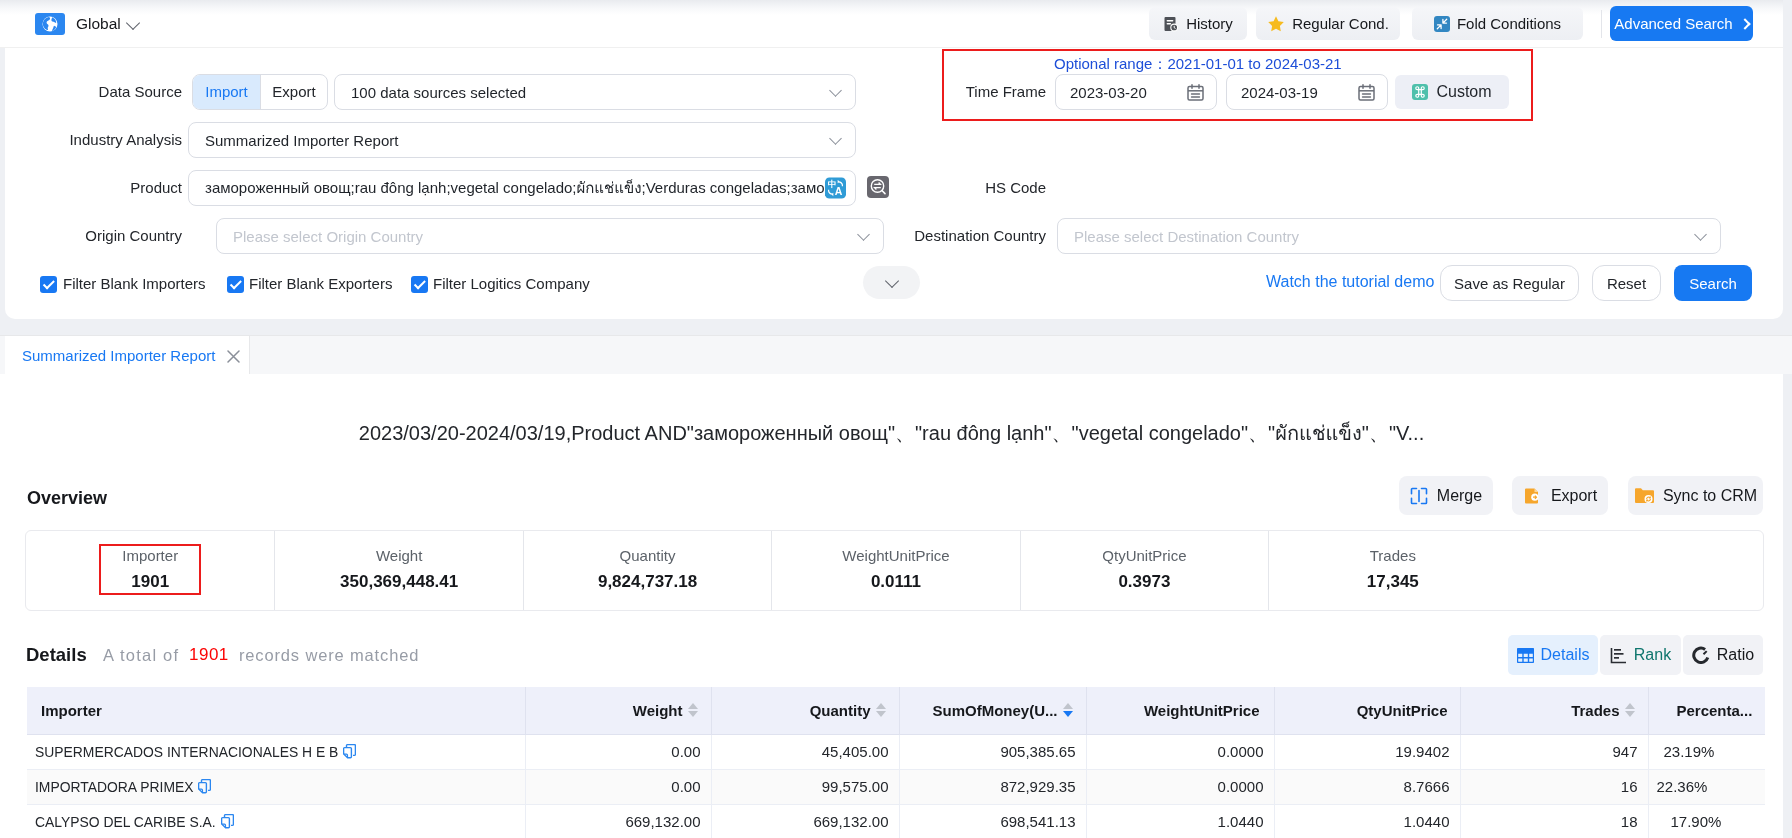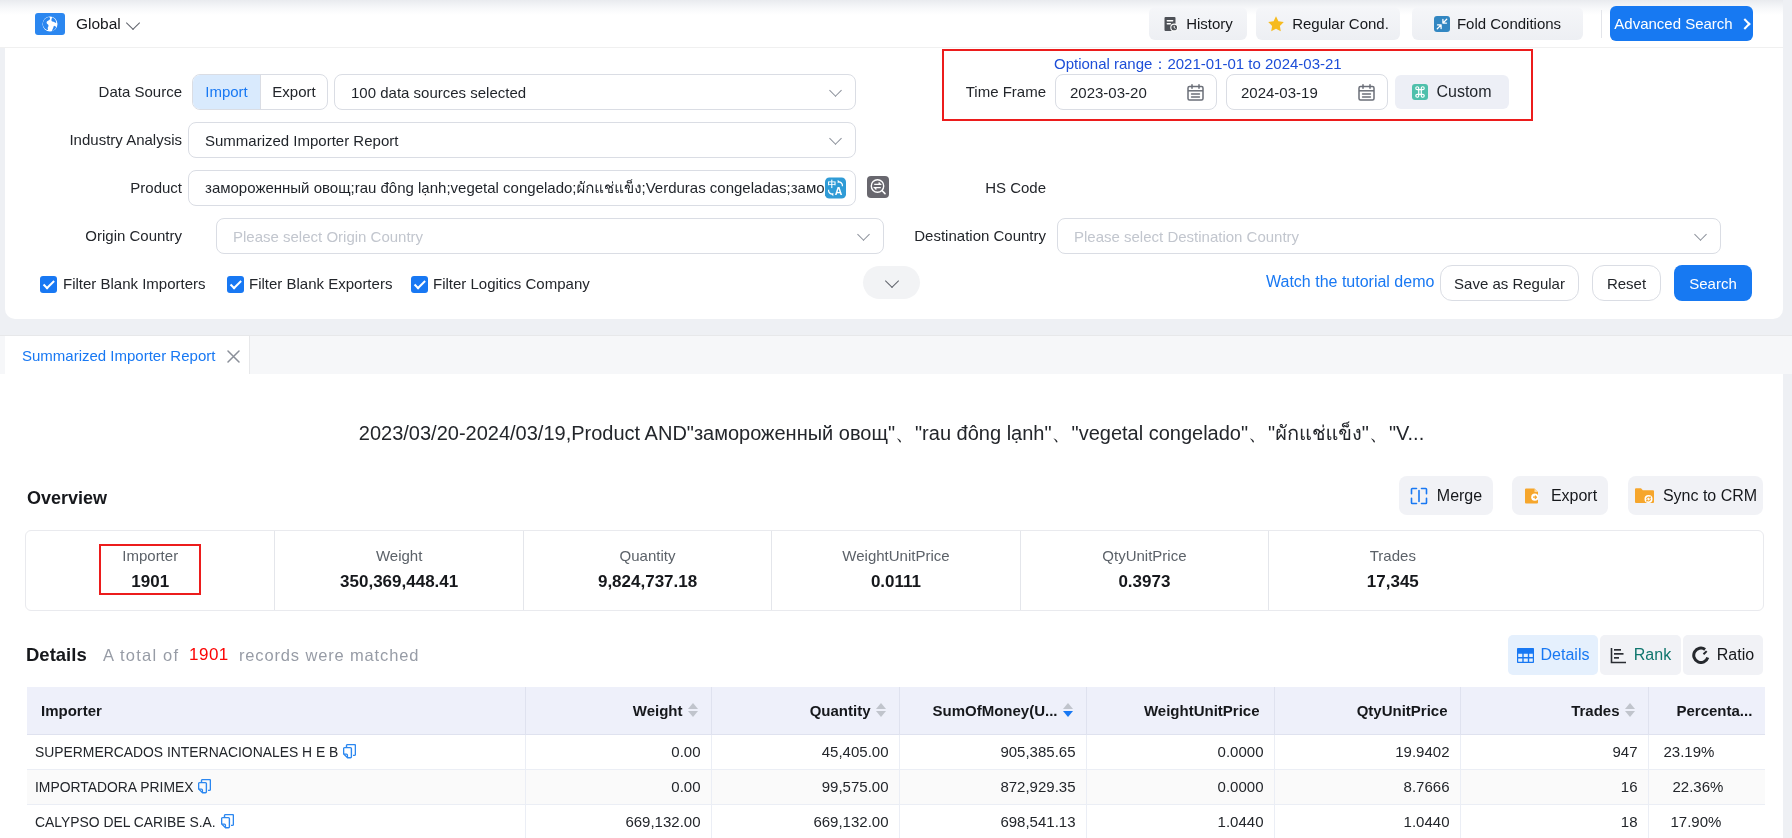--- a/index.html
+++ b/index.html
@@ -314,21 +314,21 @@
                   <path d="M1.6 3.6h5.8a1 1 0 0 1 1 1v8.2a1 1 0 0 1-1 1H4.6L.6 9.9V4.6a1 1 0 0 1 1-1z" stroke="#2b87f0" stroke-width="1.4" fill="none"></path>
                   <path d="M.9 10.2h2.6a1 1 0 0 1 1 1v2.4" stroke="#2b87f0" stroke-width="1.2" fill="none"></path>
                 </svg></div>
             </td>
       <td class="num">0.00</td>
             <td class="num">99,575.00</td>
             <td class="num">872,929.35</td>
       <td class="num">0.0000</td>
             <td class="num">8.7666</td>
             <td class="num">16</td>
-      <td style="padding-left:24px;">22.36%</td>
+      <td style="padding-left:8px;">22.36%</td>
     </tr>
     <tr>
       <td>
               <div class="cname">CALYPSO DEL CARIBE S.A.<svg width="13" height="15" viewBox="0 0 13 15">
                   <path d="M3.5 3V1.6a1 1 0 0 1 1-1h6.9a1 1 0 0 1 1 1v8.8a1 1 0 0 1-1 1H10" stroke="#2b87f0" stroke-width="1.4" fill="none"></path>
                   <path d="M1.6 3.6h5.8a1 1 0 0 1 1 1v8.2a1 1 0 0 1-1 1H4.6L.6 9.9V4.6a1 1 0 0 1 1-1z" stroke="#2b87f0" stroke-width="1.4" fill="none"></path>
                   <path d="M.9 10.2h2.6a1 1 0 0 1 1 1v2.4" stroke="#2b87f0" stroke-width="1.2" fill="none"></path>
                 </svg></div>
             </td>
       <td class="num">669,132.00</td>

